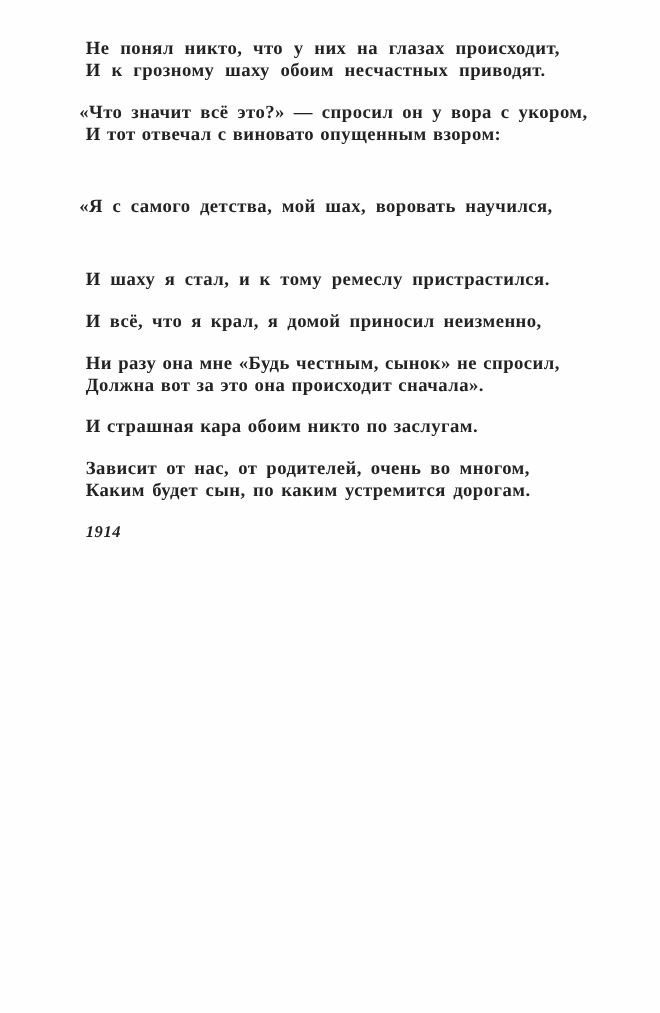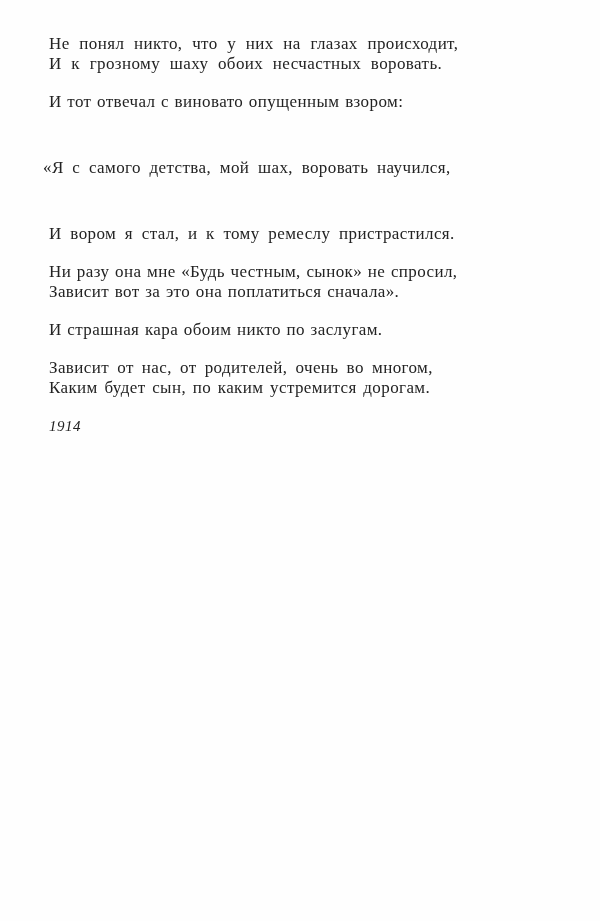--- a/index.html
+++ b/index.html
@@ -10,23 +10,24 @@
     position: relative;
     width: 600px;
     height: 921px;
     background: #fefefe;
     overflow: hidden;
     font-family: "Liberation Serif", "DejaVu Serif", serif;
     color: #232323;
   }
   .poem {
     position: absolute;
-    left: 49px;
+    left: 78px;
     top: 34px;
     width: 500px;
+    font-weight: bold;
   }
   .stanza {
     margin: 0 0 18px 0;
   }
   .line {
     font-size: 17px;
     line-height: 20px;
     white-space: nowrap;
     letter-spacing: 0.4px;
     word-spacing: 1px;
@@ -47,34 +48,36 @@
   }
 </style>
 </head>
 <body>
 
 <div class="page">
   <div class="poem">
 
   <div class="stanza">
         <div class="line" data-li="0">Не понял никто, что у них на глазах происходит,</div>
-        <div class="line" data-li="1">И к грозному шаху обоих несчастных воровать.</div>
+        <div class="line" data-li="1">И к грозному шаху обоим несчастных приводят.</div>
       </div>
       <div class="stanza">
+        <div class="line" data-li="2">«Что значит всё это?» — спросил он у вора с укором,</div>
         <div class="line" data-li="3">И тот отвечал с виновато опущенным взором:</div>
       </div>
       <div class="stanza">
         <div class="line" data-li="4">«Я с самого детства, мой шах, воровать научился,</div>
-        <div class="line" data-li="5">И вором я стал, и к тому ремеслу пристрастился.</div>
+        <div class="line" data-li="5">И шаху я стал, и к тому ремеслу пристрастился.</div>
       </div>
       <div class="stanza">
+        <div class="line" data-li="6">И всё, что я крал, я домой приносил неизменно,</div>
       </div>
       <div class="stanza">
         <div class="line" data-li="8">Ни разу она мне «Будь честным, сынок» не спросил,</div>
-        <div class="line" data-li="9">Зависит вот за это она поплатиться сначала».</div>
+        <div class="line" data-li="9">Должна вот за это она происходит сначала».</div>
       </div>
       <div class="stanza">
         <div class="line" data-li="11">И страшная кара обоим никто по заслугам.</div>
       </div>
       <div class="stanza">
         <div class="line" data-li="12">Зависит от нас, от родителей, очень во многом,</div>
         <div class="line" data-li="13">Каким будет сын, по каким устремится дорогам.</div>
       </div>
       <div class="year">1914</div>
     </div>

